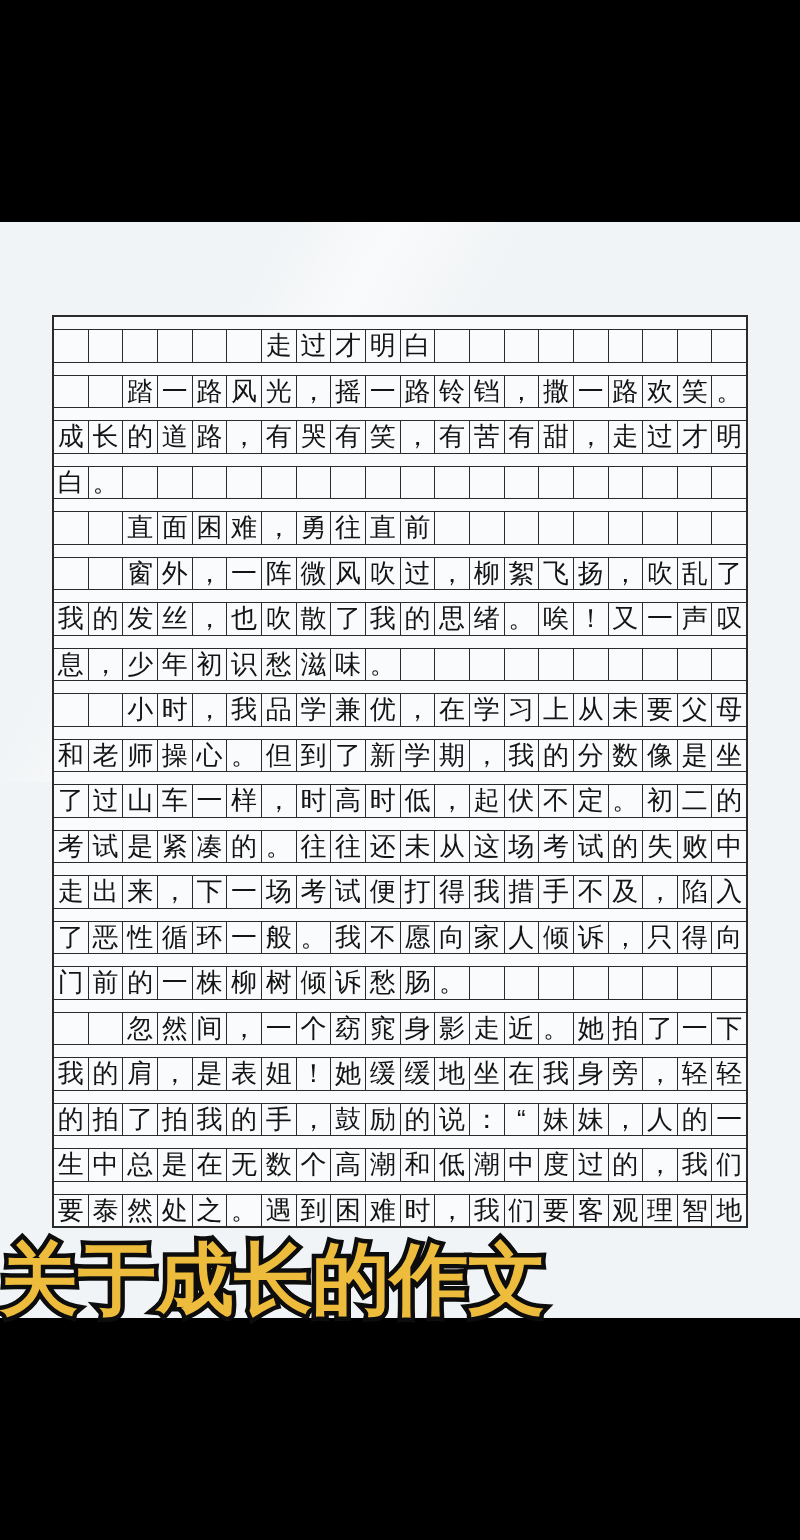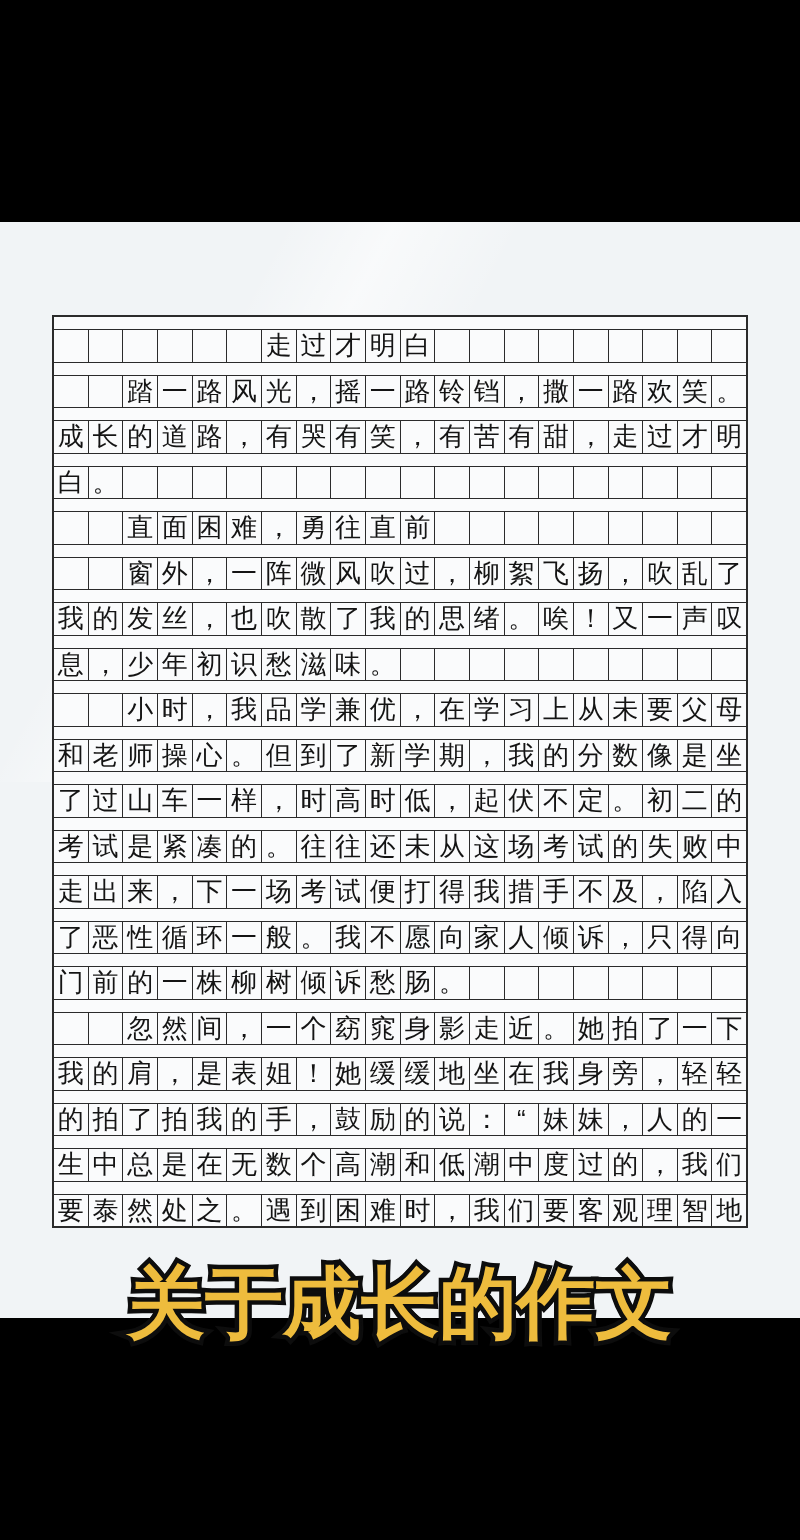--- a/index.html
+++ b/index.html
@@ -48,34 +48,33 @@
     border-right:1.5px solid var(--line,#2b2b2b);
     display:flex;align-items:center;justify-content:center;
     font-size:26px;line-height:31px;
     color:var(--ink,#141414);
     overflow:visible;
     white-space:nowrap;
   }
   .grid .cell:last-child{border-right:none;}
   .caption{
     position:absolute;left:0;top:1228px;width:800px;
-    text-align:center;
+    text-align:left;
     z-index:6;
     font-size:78px;
     font-weight:800;
     letter-spacing:0;
     color:var(--cap,#eebc3d);
     -webkit-text-stroke:9px var(--cap-line,#0d0d0d);
     paint-order:stroke fill;
     text-shadow:
       3px 3px 0 var(--cap-line,#0d0d0d),
       -3px 3px 0 var(--cap-line,#0d0d0d),
       3px -3px 0 var(--cap-line,#0d0d0d),
       -3px -3px 0 var(--cap-line,#0d0d0d);
-    margin-top: 24px;
   }
 </style>
 </head>
 <body>
 
 <div class="stage">
   <div class="bar top"></div>
 
   <div class="content">
     <div class="sheen"></div>

